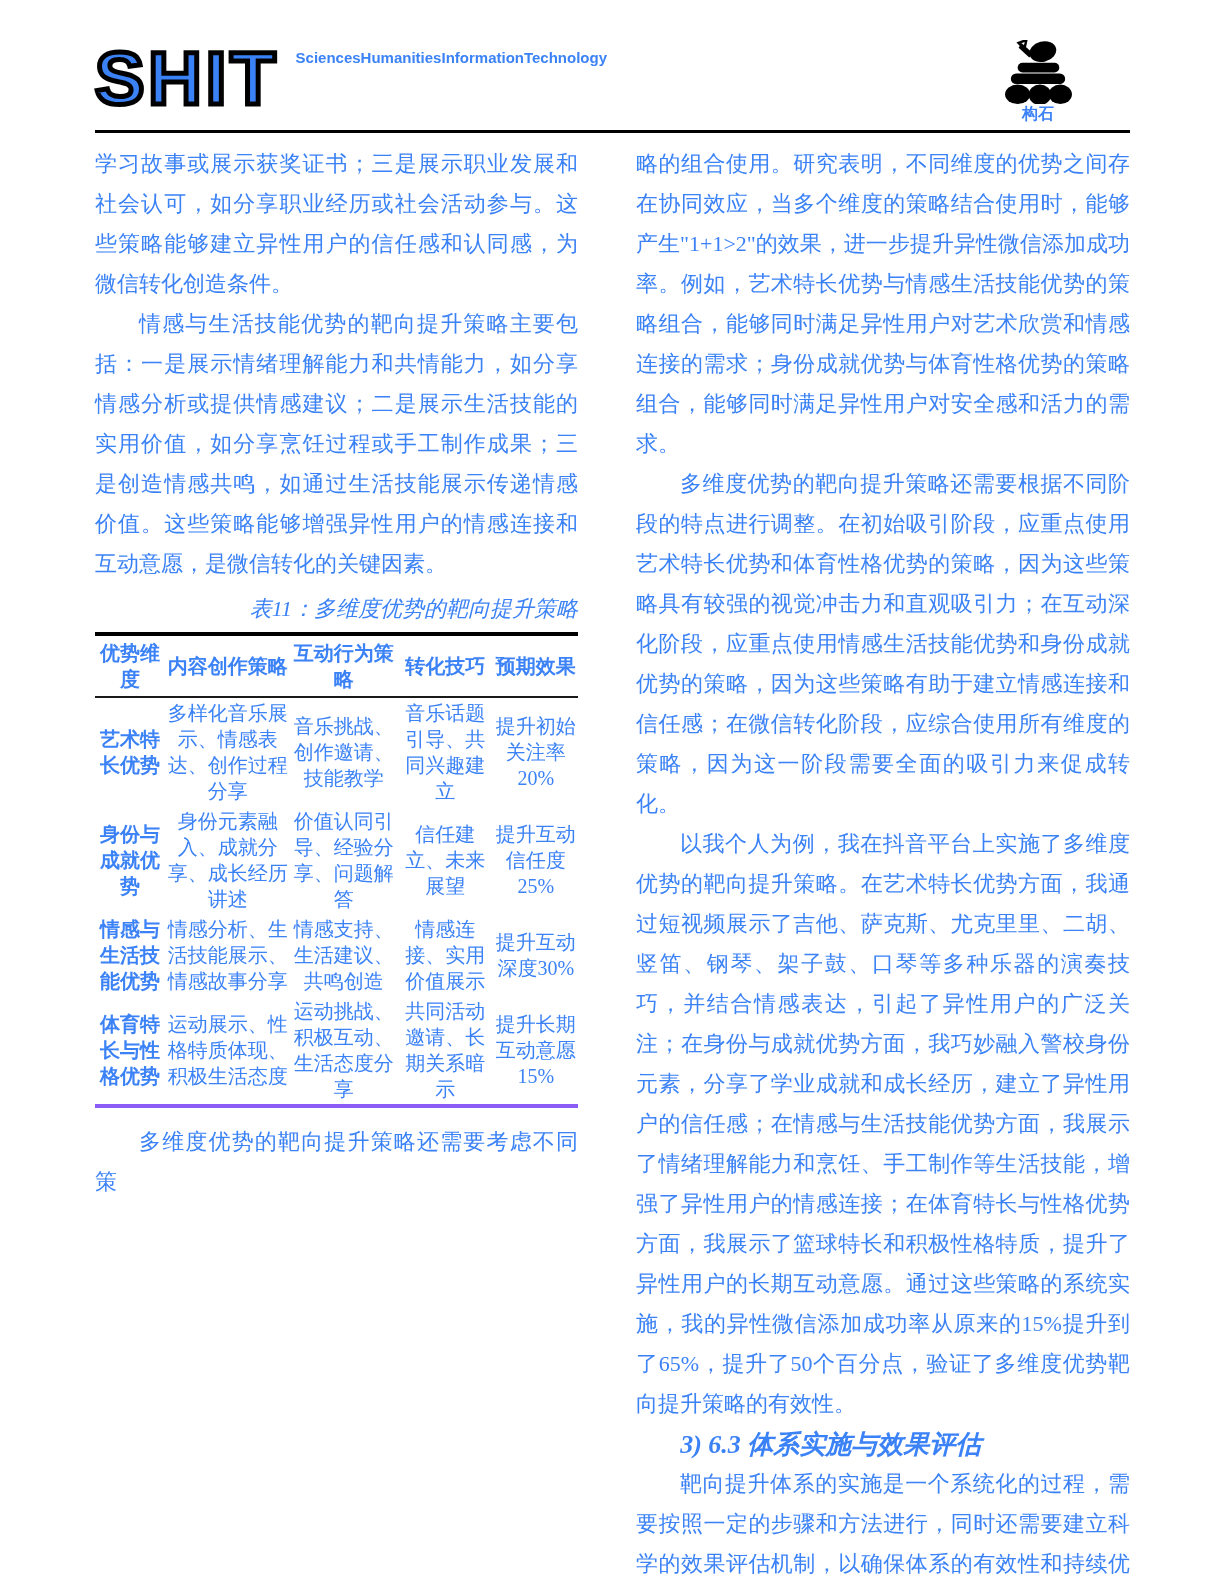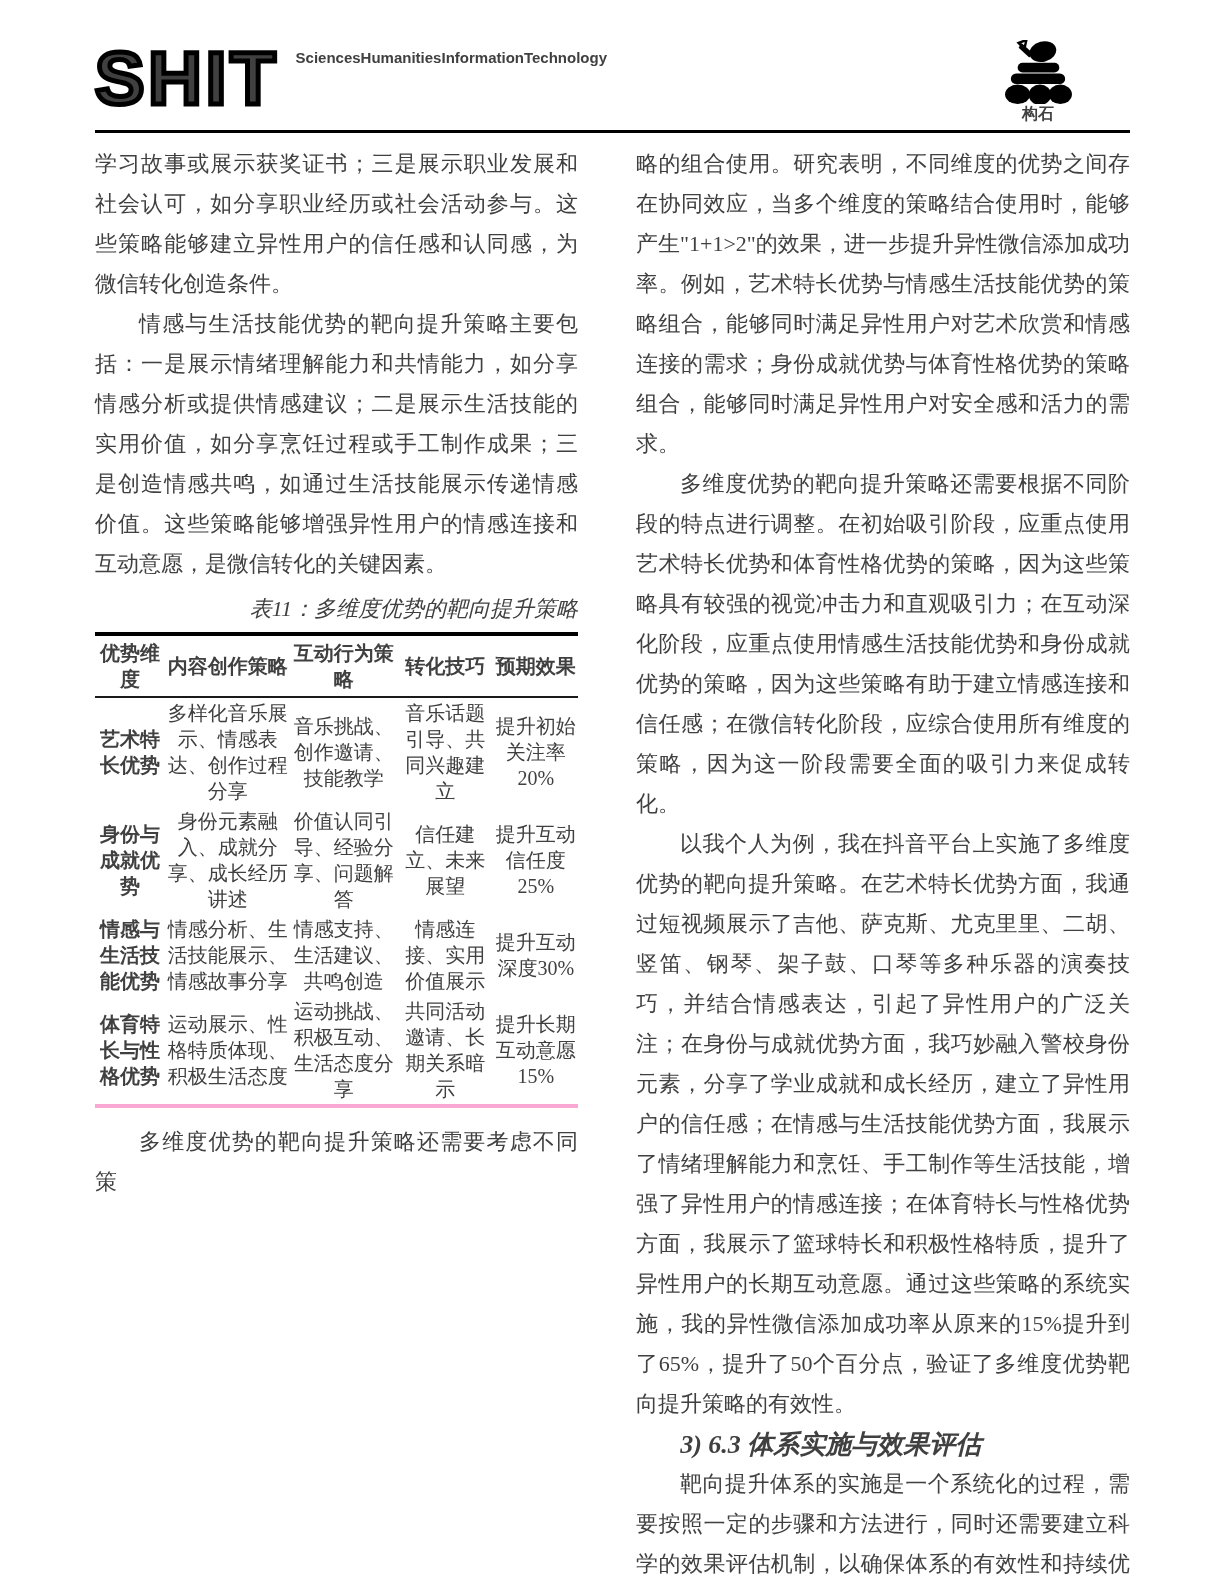--- a/index.html
+++ b/index.html
@@ -4,21 +4,21 @@
 <style>
   html,body{margin:0;padding:0;background:#e8e8e8;}
   .page{
     position:relative;
     width:1224px;height:1584px;
     margin:0 auto;
     background:#ffffff;
     box-sizing:border-box;
     padding:40px 94px 0 95px;
     font-family:"Liberation Serif",serif;
-    color:#404040;
+    color:#3b82f6;
   }
   
   .hdr{display:flex;justify-content:space-between;align-items:flex-start;height:90px;}
   .logo-block{display:flex;gap:16px;align-items:flex-start;}
   .logo-text{
     font-family:"Liberation Sans",sans-serif;
     font-weight:bold;font-size:74px;line-height:78px;
     letter-spacing:4px;-webkit-text-stroke:5px #000;
     user-select:none;
   }
@@ -31,21 +31,21 @@
   
   .columns{display:flex;gap:58px;margin-top:11px;}
   .col-left{width:483px;}
   .col-right{width:494px;}
   p.body{margin:0;font-size:22px;line-height:40px;text-align:justify;text-indent:2em;}
   p.noindent{text-indent:0;}
   .caption{font-style:italic;font-size:22px;line-height:34px;margin:8px 0 6px 0;text-indent:2em;text-align:right;}
   
   table.strat{
     width:100%;border-collapse:collapse;
-    border-top:4px solid #000;border-bottom:4px solid #f9a8d4;
+    border-top:4px solid #000;border-bottom:4px solid #8b5cf6;
     margin-top:4px;font-size:20px;
   }
   table.strat th{
     font-family:"Liberation Sans",sans-serif;font-weight:bold;
     border-bottom:2px solid #1a1a1a;
     padding:4px 1px;line-height:26px;text-align:center;vertical-align:middle;
   }
   table.strat td{
     padding:2px 1px;line-height:26px;text-align:center;vertical-align:middle;
   }

